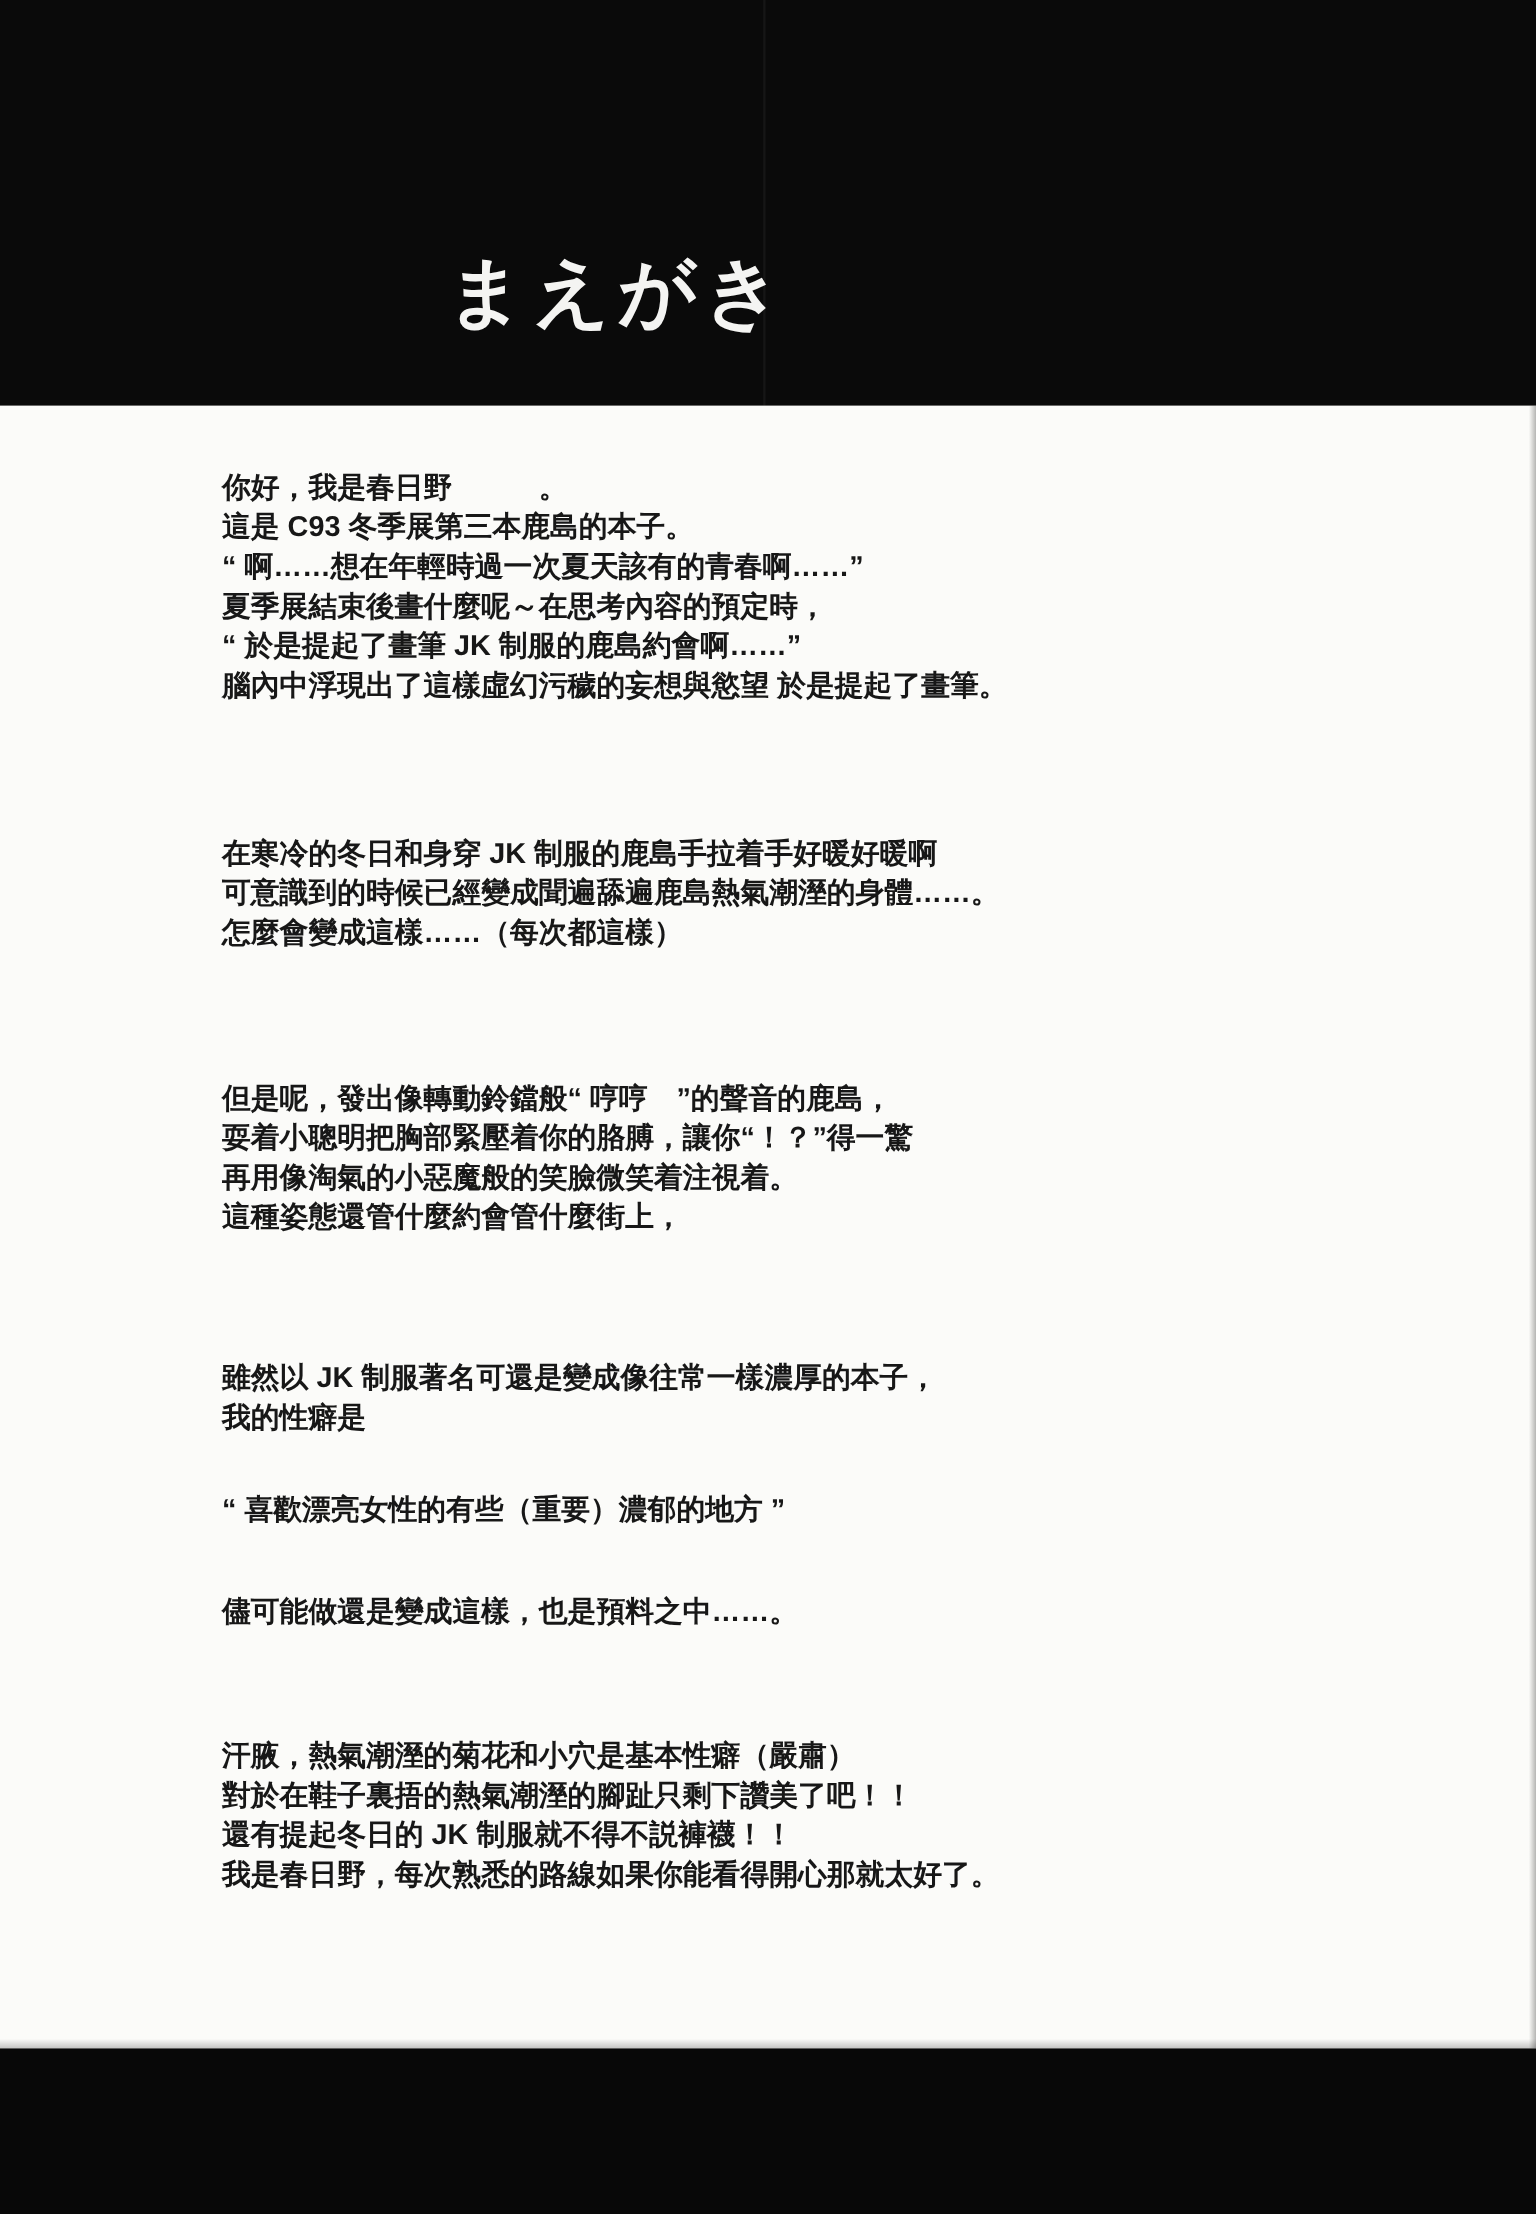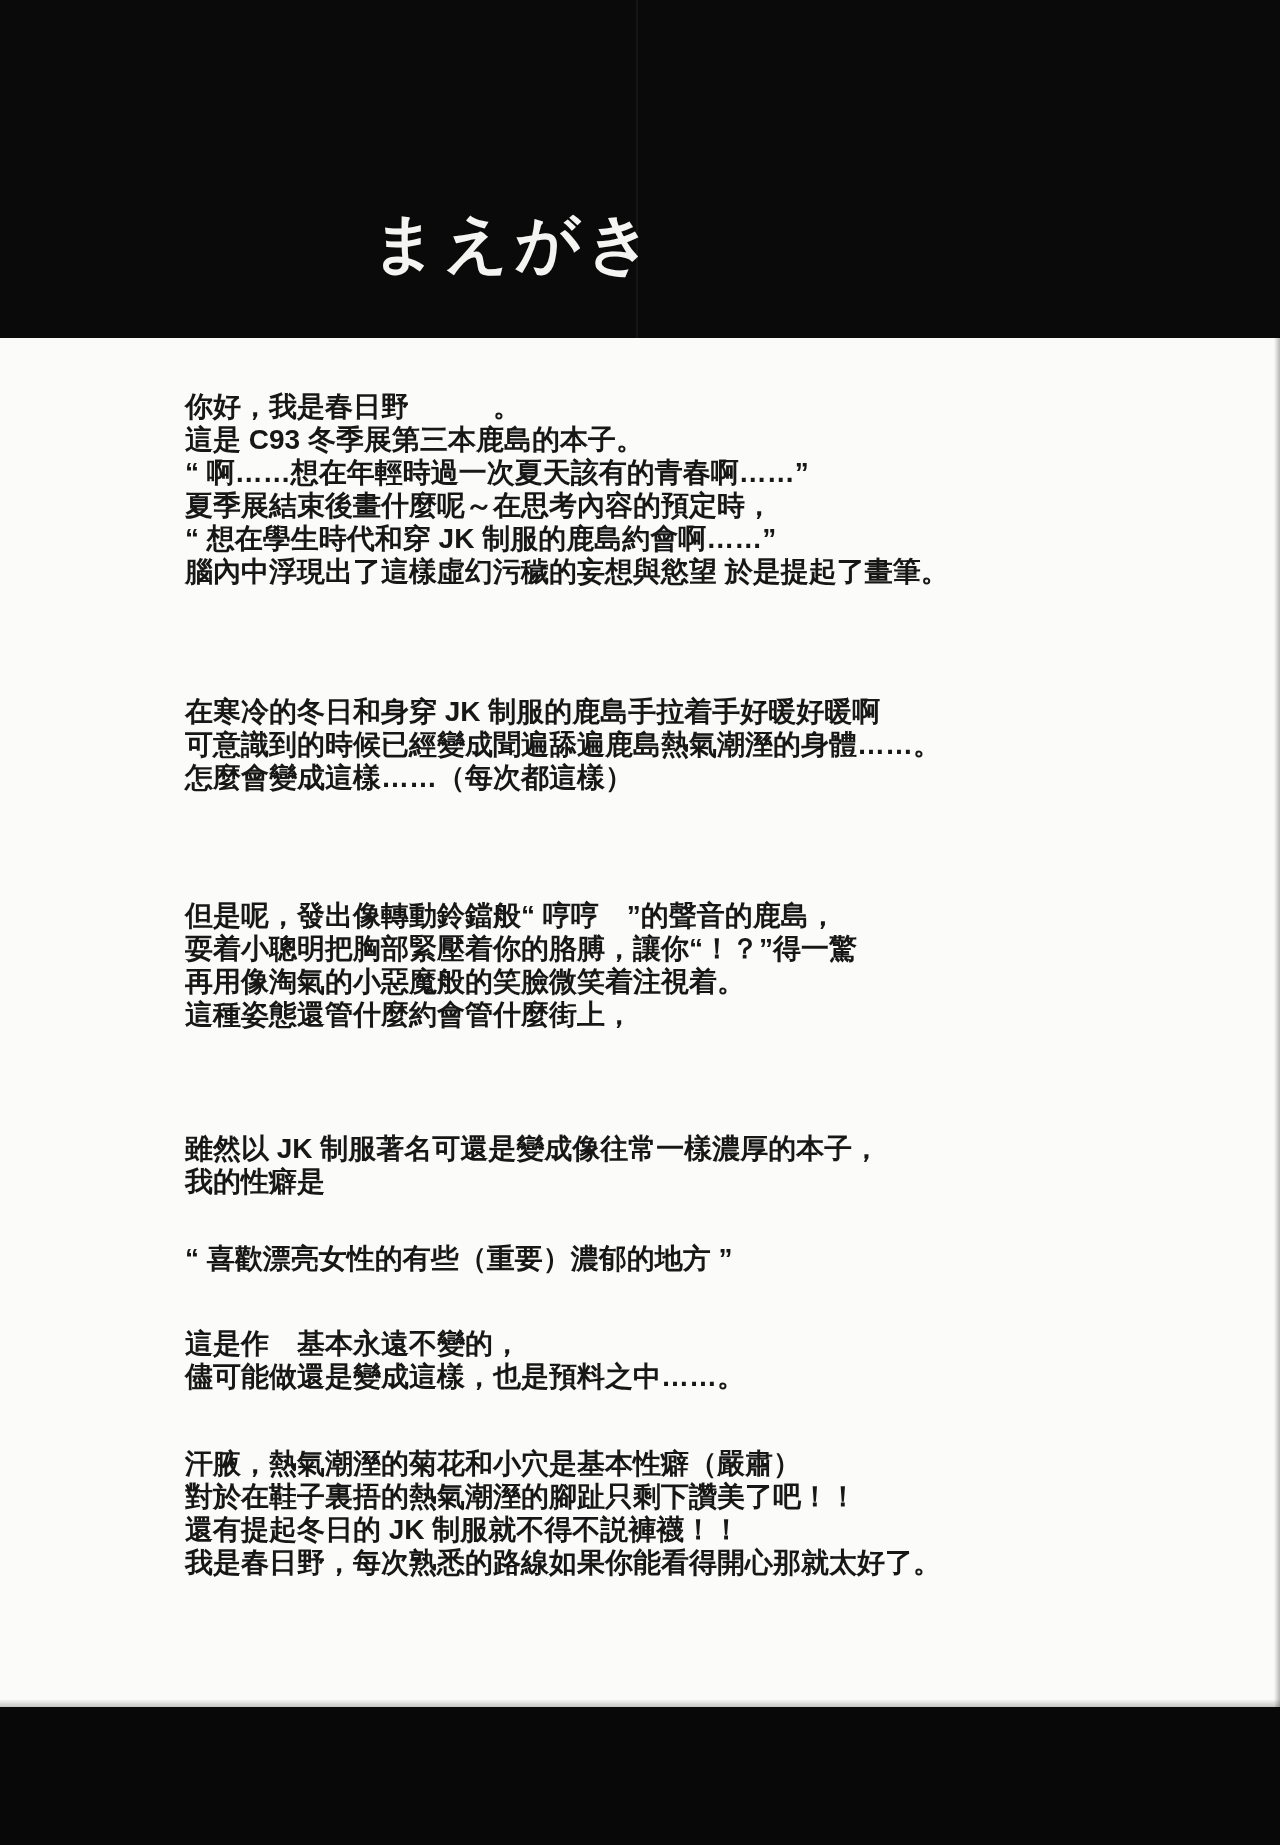--- a/index.html
+++ b/index.html
@@ -72,21 +72,21 @@
     top: 0;
     left: 0;
     width: 100%;
     height: 100%;
   }
   .para {
     position: absolute;
     left: 185px;
     width: 1010px;
     color: #171717;
-    font-size: 28px;
+    font-size: 24px;
     font-weight: 600;
     line-height: 33px;
     white-space: pre;
   }
   .para-1 { top: 390px; }
   .para-2 { top: 695px; }
   .para-3 { top: 899px; }
   .para-4 { top: 1132px; }
   .para-5 { top: 1242px; }
   .para-6 { top: 1327px; }
@@ -96,26 +96,26 @@
 <body>
 
 <div id="page">
 
   <div class="band band-top">
     <div class="crease"></div>
     <h1 class="page-title">まえがき</h1>
   </div>
 
   <div class="foreword-body">
-      <div class="para para-1"><div class="line">你好，我是春日野　　　。</div><div class="line">這是 C93 冬季展第三本鹿島的本子。</div><div class="line">“ 啊……想在年輕時過一次夏天該有的青春啊……”</div><div class="line">夏季展結束後畫什麼呢～在思考內容的預定時，</div><div class="line">“ 想在學生時代和穿 JK 制服的鹿島約會啊……”</div><div class="line">腦內中浮現出了這樣虛幻污穢的妄想與慾望 於是提起了畫筆。</div></div>
+      <div class="para para-1"><div class="line">你好，我是春日野　　　。</div><div class="line">這是 C93 冬季展第三本鹿島的本子。</div><div class="line">“ 啊……想在年輕時過一次夏天該有的青春啊……”</div><div class="line">夏季展結束後畫什麼呢～在思考內容的預定時，</div><div class="line">“ 於是提起了畫筆 JK 制服的鹿島約會啊……”</div><div class="line">腦內中浮現出了這樣虛幻污穢的妄想與慾望 於是提起了畫筆。</div></div>
       <div class="para para-2"><div class="line">在寒冷的冬日和身穿 JK 制服的鹿島手拉着手好暖好暖啊</div><div class="line">可意識到的時候已經變成聞遍舔遍鹿島熱氣潮溼的身體……。</div><div class="line">怎麼會變成這樣……（每次都這樣）</div></div>
       <div class="para para-3"><div class="line">但是呢，發出像轉動鈴鐺般“ 哼哼　”的聲音的鹿島，</div><div class="line">耍着小聰明把胸部緊壓着你的胳膊，讓你“！？”得一驚</div><div class="line">再用像淘氣的小惡魔般的笑臉微笑着注視着。</div><div class="line">這種姿態還管什麼約會管什麼街上，</div></div>
       <div class="para para-4"><div class="line">雖然以 JK 制服著名可還是變成像往常一樣濃厚的本子，</div><div class="line">我的性癖是</div></div>
       <div class="para para-5"><div class="line">“ 喜歡漂亮女性的有些（重要）濃郁的地方 ”</div></div>
-      <div class="para para-6"><div class="line">這是作　基本永遠不變的，</div><div class="line">儘可能做還是變成這樣，也是預料之中……。</div></div>
+      <div class="para para-6"><div class="line">儘可能做還是變成這樣，也是預料之中……。</div></div>
       <div class="para para-7"><div class="line">汗腋，熱氣潮溼的菊花和小穴是基本性癖（嚴肅）</div><div class="line">對於在鞋子裏捂的熱氣潮溼的腳趾只剩下讚美了吧！！</div><div class="line">還有提起冬日的 JK 制服就不得不説褲襪！！</div><div class="line">我是春日野，每次熟悉的路線如果你能看得開心那就太好了。</div></div>
     </div>
 
   <div class="paper-edge"></div>
   <div class="paper-edge-bottom"></div>
 
   <div class="band band-bottom"></div>
 
 </div>
 

